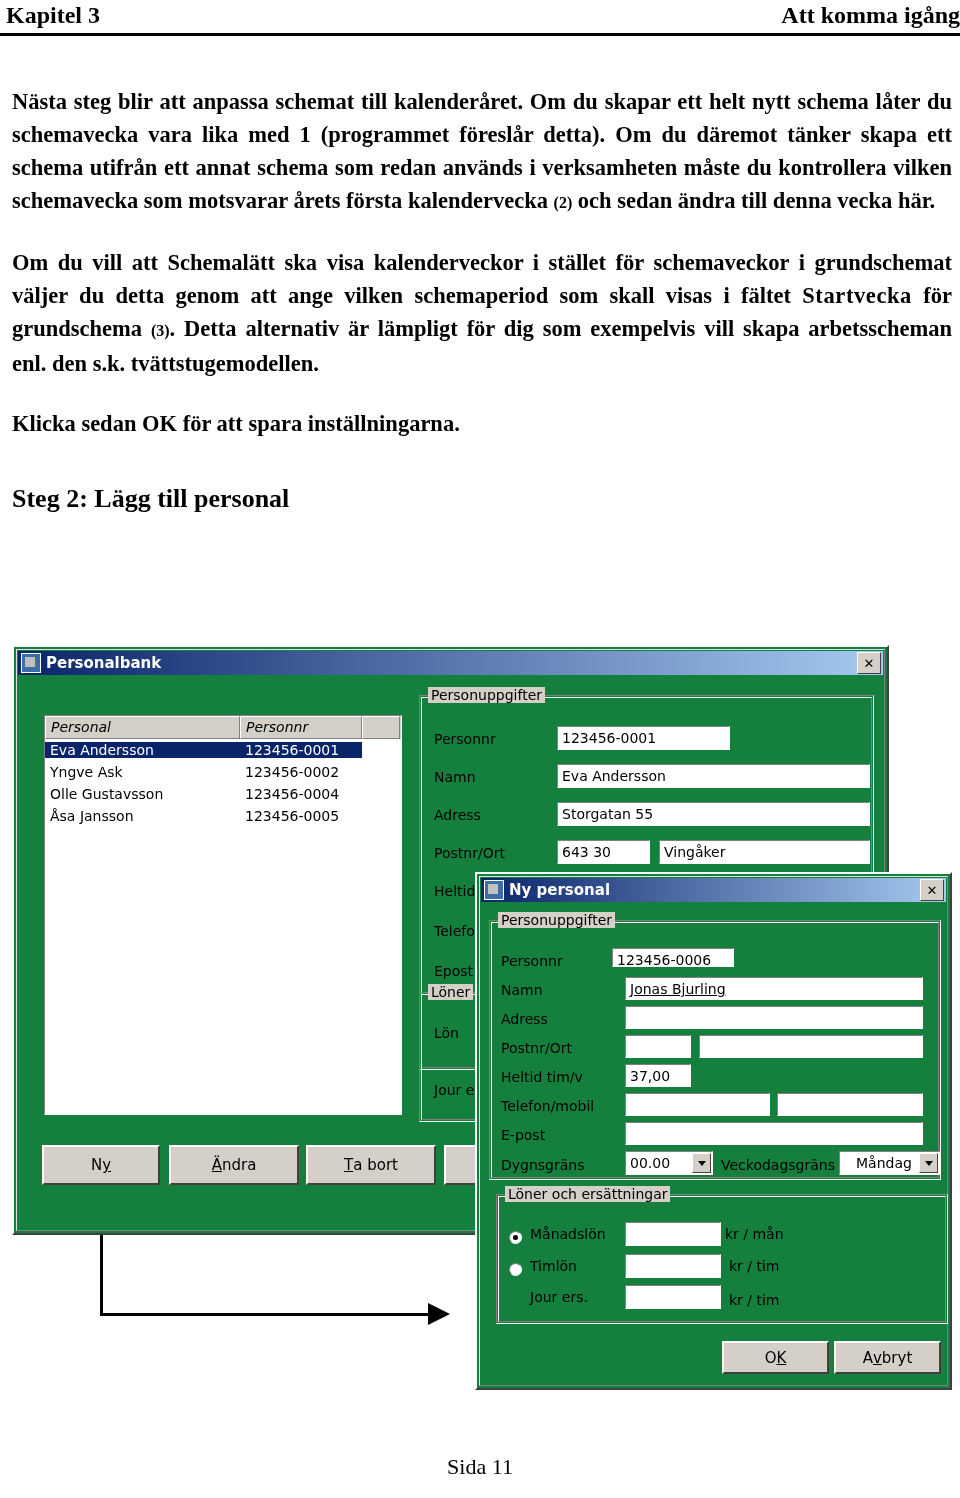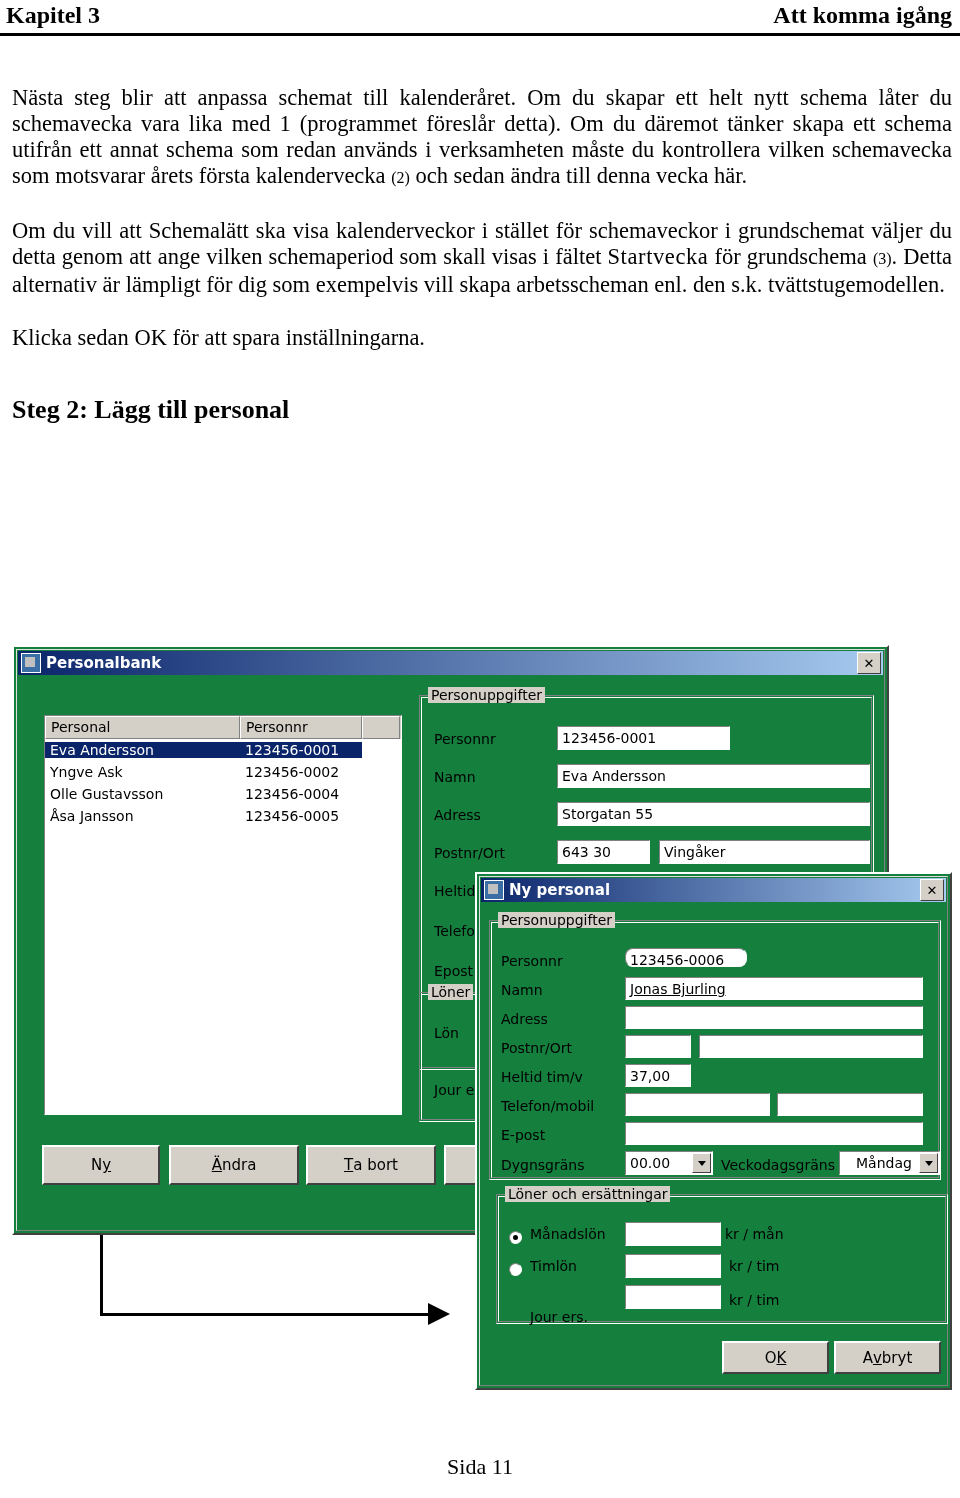--- a/index.html
+++ b/index.html
@@ -19,44 +19,45 @@
   
   .page-header {
     position: absolute;
     top: 0;
     left: 0;
     width: 960px;
     height: 36px;
     display: flex;
     align-items: flex-start;
     justify-content: space-between;
-    padding: 2px 8px 0 6px;
+    padding: 2px 0 0 6px;
     box-sizing: border-box;
     border-bottom: 3px solid #000;
     font-weight: bold;
     font-size: 24px;
     font-family: "Liberation Serif", serif;
   }
   .header-left { letter-spacing: 0px; }
   .header-right { letter-spacing: 0px; }
 
   
   .doc-body {
     position: absolute;
     top: 85px;
     left: 12px;
     width: 940px;
   }
   p.para {
     margin: 0 0 0 0;
     font-size: 22.5px;
-    line-height: 26px;
+    line-height: 33px;
     text-align: justify;
     text-justify: inter-word;
     font-family: "Liberation Serif", serif;
+    font-weight: bold;
   }
   p.para.gap { margin-top: 27px; }
   .sm { font-size: 16px; }
   .sp { letter-spacing: 0.6px; }
 
   h2.step-title {
     margin: 44px 0 0 0;
     font-size: 26px;
     font-weight: bold;
     font-family: "Liberation Serif", serif;
@@ -260,20 +261,21 @@
     border-left: 1.5px solid #808080;
     border-right: 1.5px solid #ffffff;
     border-bottom: 1.5px solid #ffffff;
     box-sizing: border-box;
     overflow: hidden;
   }
   .lv-head {
     display: flex;
     height: 23px;
     background: #d4d0c8;
+    font-style: italic;
   }
   .lv-col {
     border-top: 1.5px solid #ffffff;
     border-left: 1.5px solid #ffffff;
     border-right: 1.5px solid #808080;
     border-bottom: 1.5px solid #808080;
     box-sizing: border-box;
     font-size: 14px;
     padding: 2px 0 0 5px;
     font-family: "DejaVu Sans", sans-serif;
@@ -431,21 +433,21 @@
     <span class="title-ico"></span>
     <span class="title-text">Ny personal</span>
     <span class="title-btn">✕</span>
   </div>
 
   <div class="group" style="left:12px; top:46px; width:452px; height:260px;">
     <span class="group-label">Personuppgifter</span>
   </div>
 
   <div class="fld-label" style="left:24px; top:79px;">Personnr</div>
-  <div class="input" style="left:148px; top:74px; width:122px; height:19px;border-radius:8px;">123456-0006</div>
+  <div class="input" style="left:135px; top:74px; width:122px; height:19px;">123456-0006</div>
 
   <div class="fld-label" style="left:24px; top:108px;">Namn</div>
   <div class="input" style="left:148px; top:103px; width:298px; height:23px;text-decoration:underline;">Jonas Bjurling</div>
 
   <div class="fld-label" style="left:24px; top:137px;">Adress</div>
   <div class="input" style="left:148px; top:132px; width:298px; height:23px;"></div>
 
   <div class="fld-label" style="left:24px; top:166px;">Postnr/Ort</div>
   <div class="input" style="left:148px; top:161px; width:66px; height:23px;"></div>
   <div class="input" style="left:222px; top:161px; width:224px; height:23px;"></div>
@@ -482,21 +484,21 @@
   <span class="radio on" style="left:32px; top:357px;"></span>
   <div class="fld-label" style="left:53px; top:352px;">Månadslön</div>
   <div class="input" style="left:148px; top:348px; width:96px; height:24px;"></div>
   <div class="fld-label" style="left:248px; top:352px;">kr / mån</div>
 
   <span class="radio" style="left:32px; top:389px;"></span>
   <div class="fld-label" style="left:53px; top:384px;">Timlön</div>
   <div class="input" style="left:148px; top:380px; width:96px; height:24px;"></div>
   <div class="fld-label" style="left:252px; top:384px;">kr / tim</div>
 
-  <div class="fld-label" style="left:53px; top:415px;margin-top:20px;">Jour ers.</div>
+  <div class="fld-label" style="left:53px; top:415px;">Jour ers.</div>
   <div class="input" style="left:148px; top:411px; width:96px; height:24px;"></div>
   <div class="fld-label" style="left:252px; top:418px;">kr / tim</div>
 
   <div class="btn" style="left:245px; top:467px; width:107px; height:33px;">
     <span>O</span>
       <span class="u">K</span>
   </div>
   <div class="btn" style="left:357px; top:467px; width:107px; height:33px;">
     <span>A</span>
       <span class="u">v</span>

